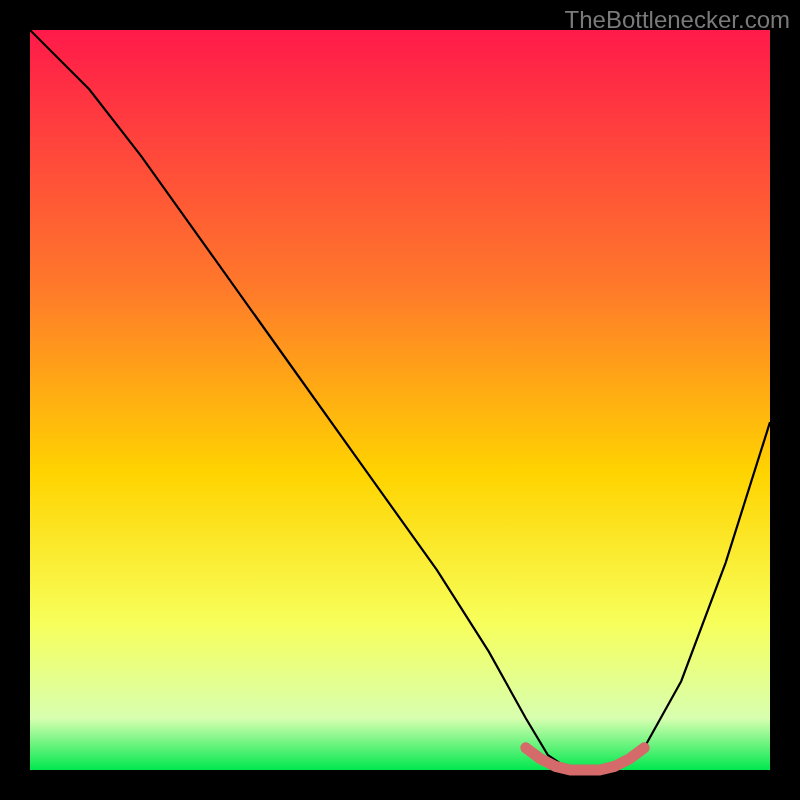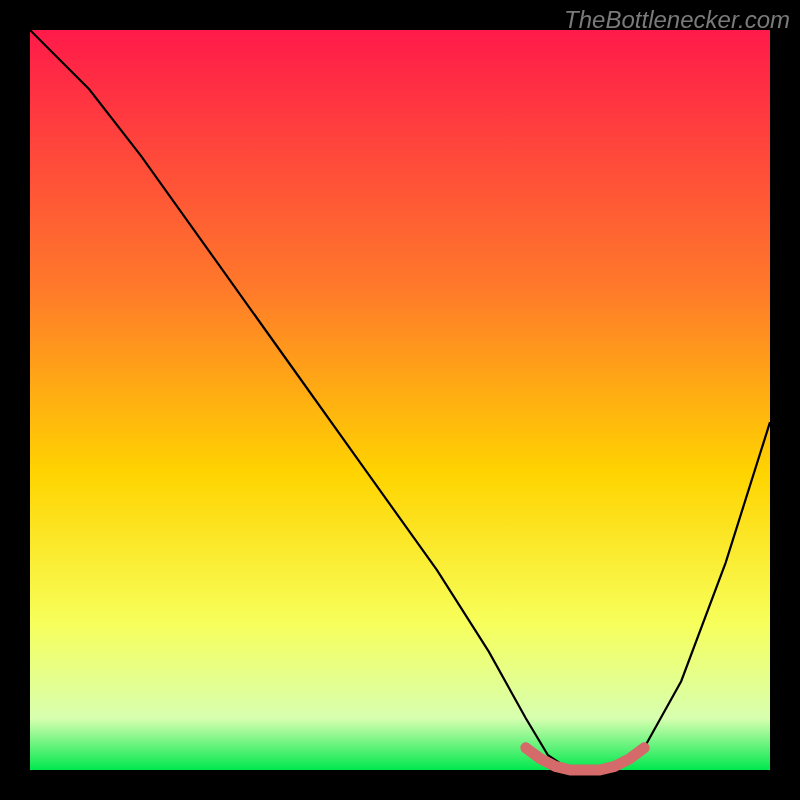--- a/index.html
+++ b/index.html
@@ -1,17 +1,17 @@
 <!DOCTYPE html>
 <html><head>
 <meta charset="utf-8">
 <style>
   * { margin: 0; padding: 0; box-sizing: border-box; }
   body { width: 800px; height: 800px; background: #000; position: relative; font-family: Arial, sans-serif; }
-  .chart-container { width: 800px; height: 800px; position: relative; font-style: italic; }
+  .chart-container { width: 800px; height: 800px; position: relative; }
   .watermark { position: absolute; top: 6px; right: 10px; color: #7a7a7a; font-size: 24px; font-weight: 500; z-index: 10; }
   svg { display: block; }
 </style>
 </head>
 <body>
 
 <div class="chart-container">
   <div class="watermark">TheBottlenecker.com</div>
   <svg width="800" height="800">
     <defs>

